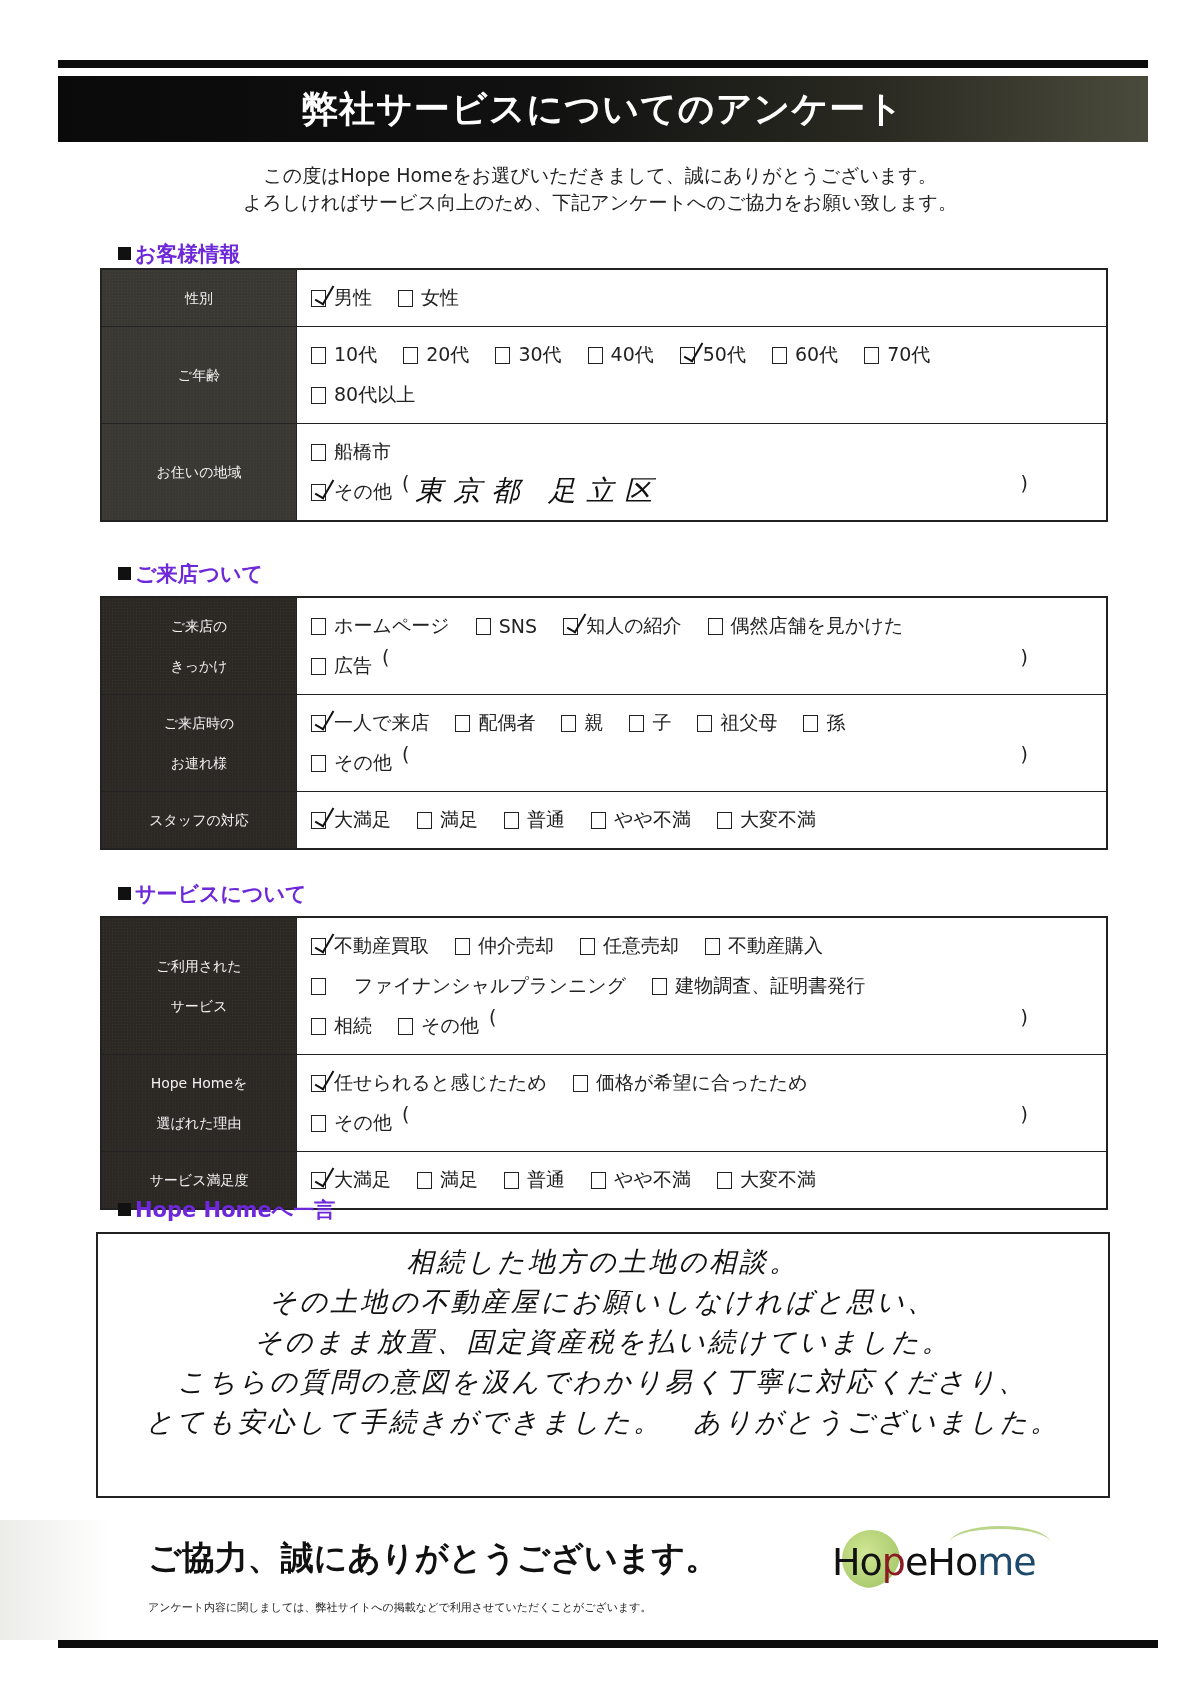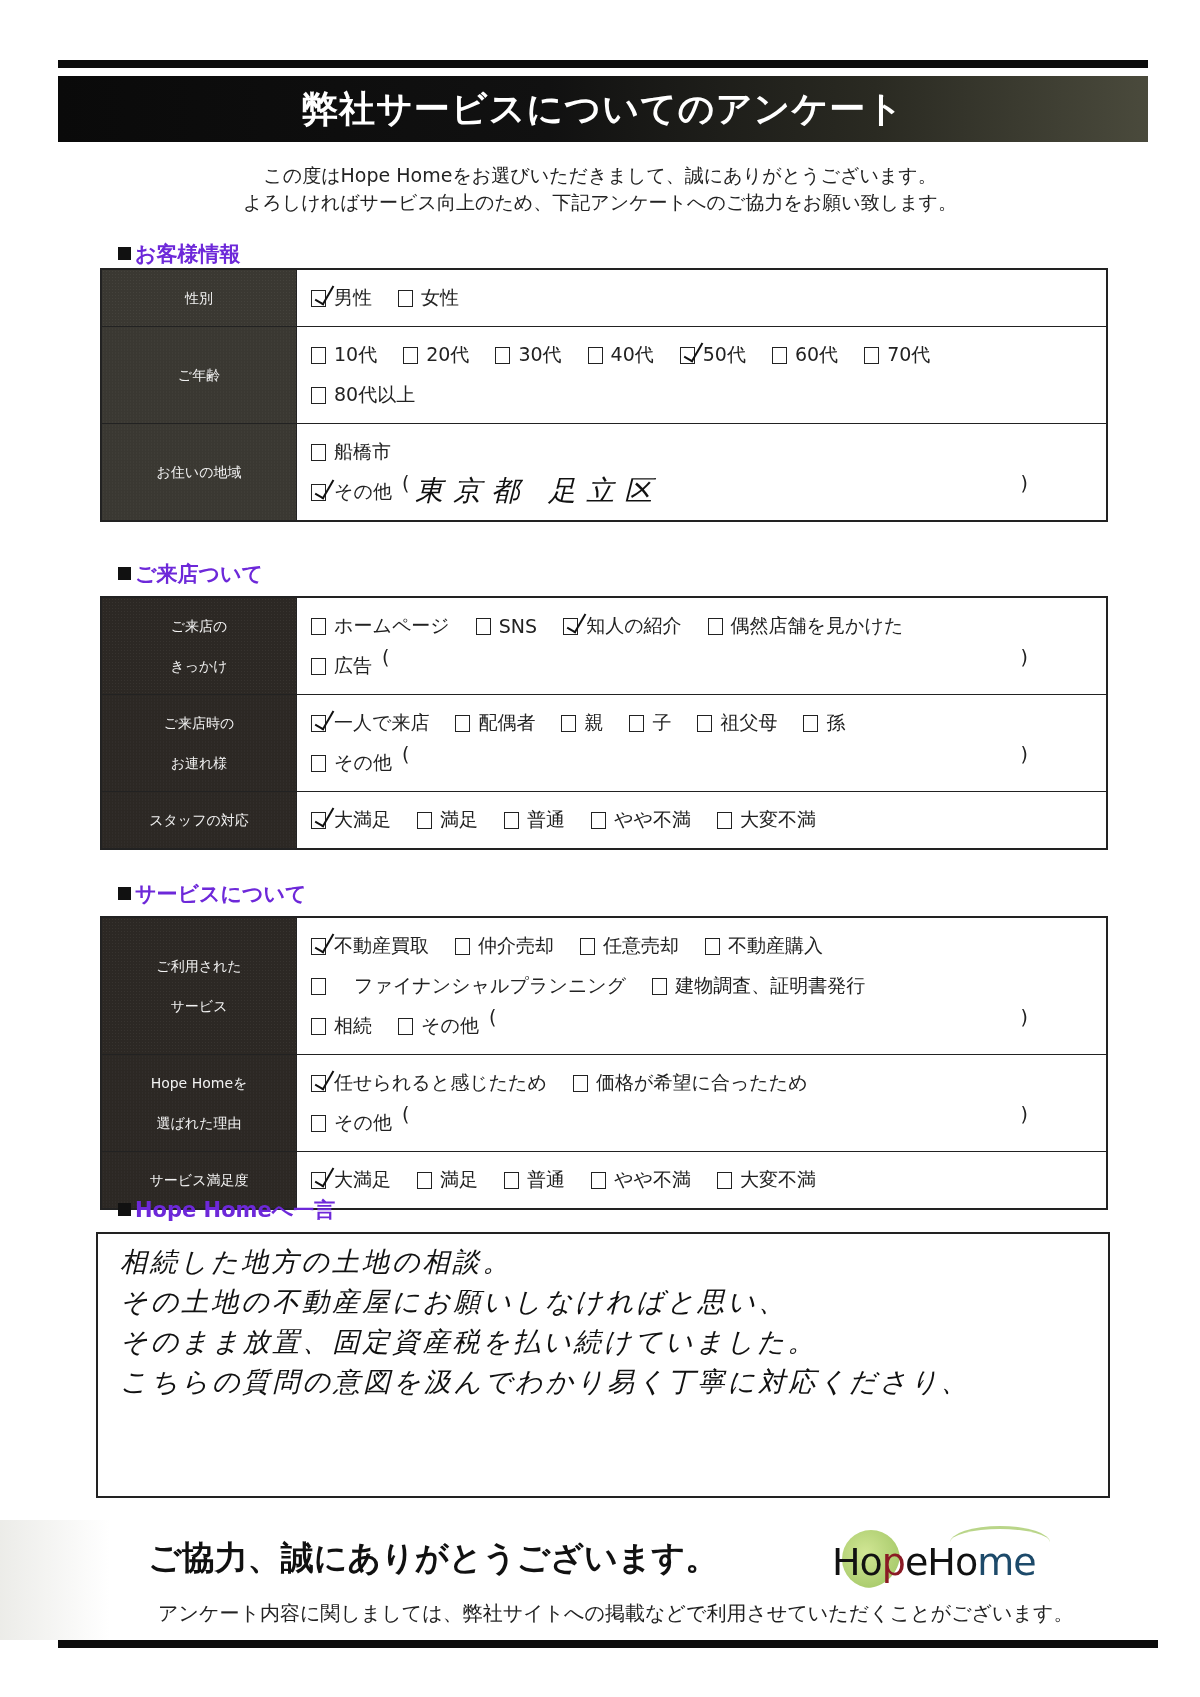--- a/index.html
+++ b/index.html
@@ -36,29 +36,29 @@
       content: ""; position: absolute; left: 2px; top: -10px; width: 8px; height: 20px;
       border-right: 2px solid #111; border-bottom: 2px solid #111; transform: rotate(30deg); transform-origin: bottom;
     }
     .paren-open { margin-left: 10px; margin-right: 6px; }
     .paren-fill { flex: 1; font-family: "DejaVu Serif", serif; font-size: 28px; font-style: italic; color: #111; letter-spacing: 10px; }
     .paren-close { margin-left: auto; padding-right: 64px; }
     .comment-box {
       position: absolute; left: 96px; top: 1232px; width: 1014px; height: 266px; border: 2px solid #222;
       padding: 8px 22px; box-sizing: border-box;
     }
-    .hw-line { font-family: "DejaVu Serif", serif; font-style: italic; font-size: 27px; line-height: 40px; color: #111; white-space: nowrap; letter-spacing: 3px; }
+    .hw-line { font-family: "DejaVu Serif", serif; font-style: italic; font-size: 27px; line-height: 40px; color: #111; white-space: nowrap; letter-spacing: 3px; text-align: center; }
     .thanks { position: absolute; left: 148px; top: 1536px; font-size: 33px; font-weight: bold; color: #111; }
     .logo { position: absolute; left: 830px; top: 1524px; width: 230px; height: 70px; }
     .logo .leaf1 { position: absolute; left: 12px; top: 6px; width: 58px; height: 58px; border-radius: 50%; background: radial-gradient(circle at 40% 40%, #c6e07a, #96c04a 70%, transparent 72%); opacity: 0.8; }
     .logo .leaf2 { position: absolute; left: 120px; top: 2px; width: 100px; height: 30px; border-top: 3px solid #9cc458; border-radius: 60% 60% 0 0; opacity: 0.7; }
     .logo .wordmark { position: absolute; left: 2px; top: 16px; font-family: "DejaVu Sans", sans-serif; font-size: 38px; color: #111; letter-spacing: -1px; }
     .logo .p-red { color: #8a1a24; }
     .logo .m-blue { color: #1d4a6a; }
-    .disclaimer { position: absolute; left: 148px; top: 1600px; font-size: 20px; color: #222; margin-left: 10px; }
+    .disclaimer { position: absolute; left: 148px; top: 1600px; font-size: 11px; color: #222; }
     .bottom-rule { position: absolute; left: 58px; top: 1640px; width: 1100px; height: 8px; background: #0c0c0c; }
     .bottom-shade { position: absolute; left: 0; top: 1520px; width: 110px; height: 120px; background: linear-gradient(90deg, rgba(200,200,190,0.35), transparent); }
   </style>
 </head>
 <body>
 
 <div class="top-rule"></div>
 <div class="title-band">
   <h1>弊社サービスについてのアンケート</h1>
 </div>
@@ -377,20 +377,21 @@
   </table>
 
 <div class="section-head" style="top:1196px;">
   <span class="sq"></span><span>Hope Homeへ一言</span>
 </div>
 <div class="comment-box">
   <div class="hw-line">相続した地方の土地の相談。</div>
   <div class="hw-line">その土地の不動産屋にお願いしなければと思い、</div>
   <div class="hw-line">そのまま放置、固定資産税を払い続けていました。</div>
   <div class="hw-line">こちらの質問の意図を汲んでわかり易く丁寧に対応くださり、</div>
+  <div class="hw-line">とても安心して手続きができました。　ありがとうございました。</div>
 </div>
 
 <div class="bottom-shade"></div>
 <div class="thanks">ご協力、誠にありがとうございます。</div>
 <div class="logo">
   <div class="leaf1"></div>
   <div class="leaf2"></div>
   <div class="wordmark"><span>Ho</span><span class="p-red">p</span><span>eHo</span><span class="m-blue">me</span></div>
 </div>
 <div class="disclaimer">アンケート内容に関しましては、弊社サイトへの掲載などで利用させていただくことがございます。</div>

